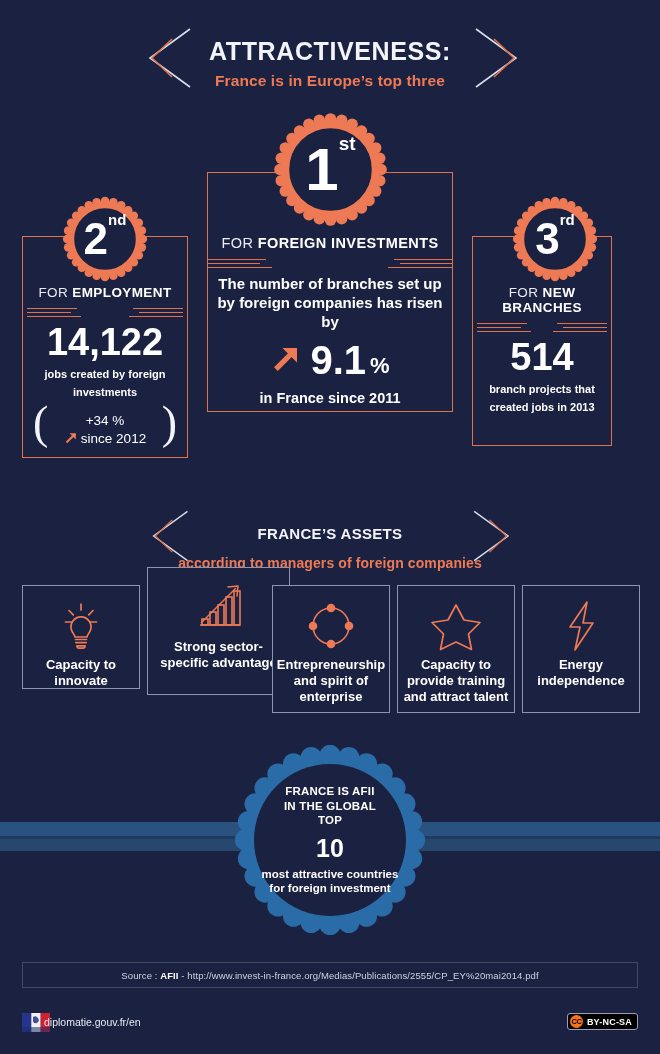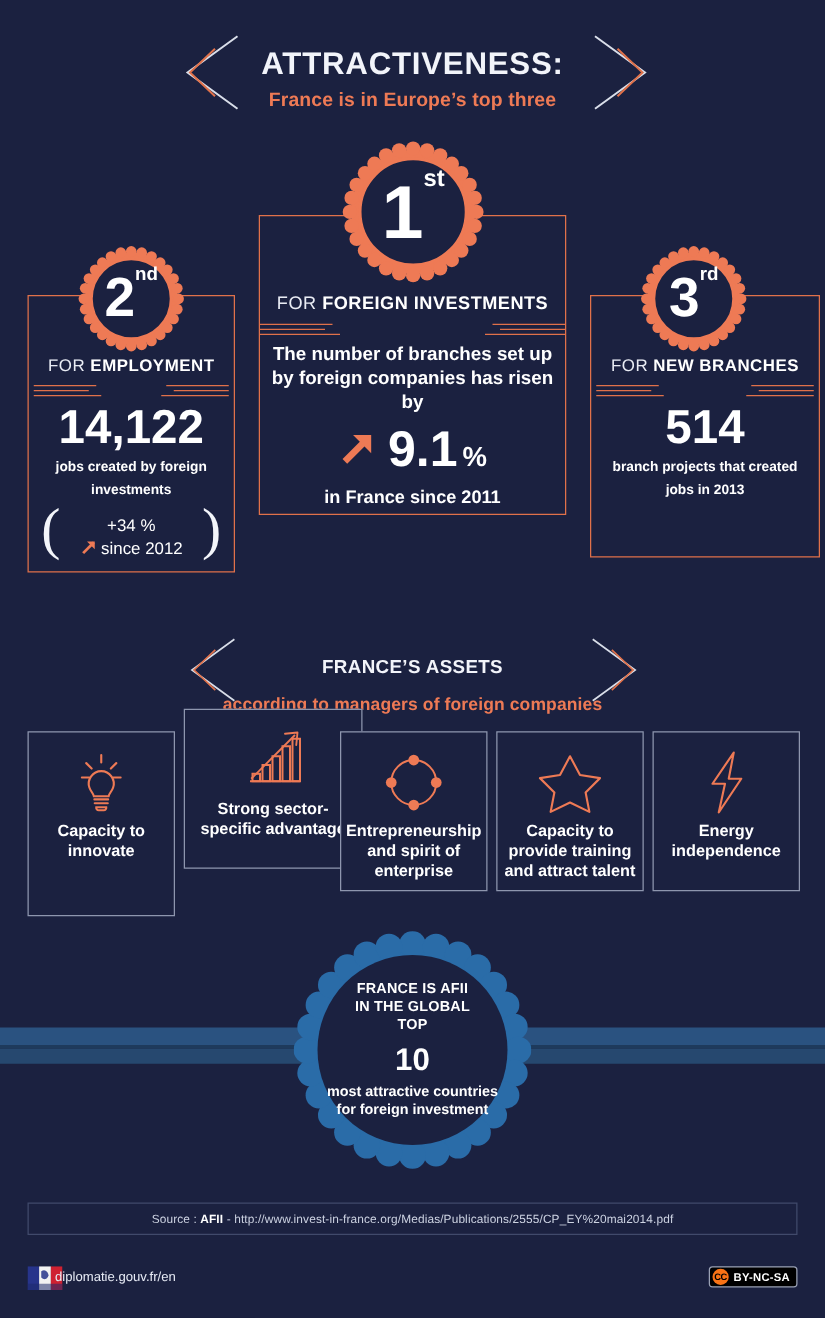--- a/index.html
+++ b/index.html
@@ -284,21 +284,21 @@
       </g>
       <circle cx="50" cy="50" r="37" fill="#1b2140"></circle>
       <circle cx="50" cy="50" r="37" fill="none" stroke="#ee7a55" stroke-width="2.2"></circle>
     </svg>
     <div class="num">
       <span class="n" style="font-size:60px;">1</span>
       <span class="sup" style="font-size:19px; margin-top:22px;">st</span>
     </div>
   </div>
 
-  <div class="card" style="left:472px; top:236px; width:184px; height:210px;">
+  <div class="card" style="left:472px; top:236px; width:140px; height:210px;">
     <div class="card-inner">
       <div class="card-head" style="margin-top:48px;">
         <span>FOR </span><b>NEW BRANCHES</b>
       </div>
       <div class="divider" style="margin-top:8px;">
         <span style="left:4px;  top:0px; width:50px;"></span>
         <span style="left:4px;  top:4px; width:44px;"></span>
         <span style="left:4px;  top:8px; width:54px;"></span>
         <span style="right:4px; top:0px; width:50px;"></span>
         <span style="right:4px; top:4px; width:44px;"></span>
@@ -361,21 +361,21 @@
     <div class="chev" style="left:464px;top:2px;">
       <svg width="56" height="56" viewBox="0 0 62 66" aria-hidden="true">
         <polyline points="10,4 50,33 10,62" fill="none" stroke="#d9dee9" stroke-width="1.6"></polyline>
         <polyline points="28,14 48,33 28,52" fill="none" stroke="#e0714a" stroke-width="1.6"></polyline>
       </svg>
     </div>
     <div class="title" style="font-size:15px; padding-top:13px; letter-spacing:0.3px;">FRANCE’S ASSETS</div>
     <div class="sub" style="font-size:14px; padding-top:3px;">according to managers of foreign companies</div>
   </div>
 
-  <div class="asset" style="left:22px; top:585px; width:118px; height:148px;">
+  <div class="asset" style="left:22px; top:585px; width:118px; height:104px;">
     <div class="icon-wrap">
       <svg width="48" height="52" viewBox="0 0 48 52" aria-hidden="true">
         <g stroke="#ee7a55" stroke-width="1.7" fill="none" stroke-linecap="round">
           <path d="M14.5 30 a10 10 0 1 1 19 0 c-1 3 -3 4.5 -3.6 7 h-11.8 c-0.6 -2.5 -2.6 -4 -3.6 -7 z"></path>
           <path d="M18.5 39.5 h11"></path>
             <path d="M18.8 42.6 h10.4"></path>
           <path d="M20 45.8 h8 a2 2 0 0 1 -2 2.4 h-4 a2 2 0 0 1 -2 -2.4 z"></path>
           <path d="M24 4 v6"></path>
           <path d="M8.5 22 h6"></path>
             <path d="M33.5 22 h6"></path>

